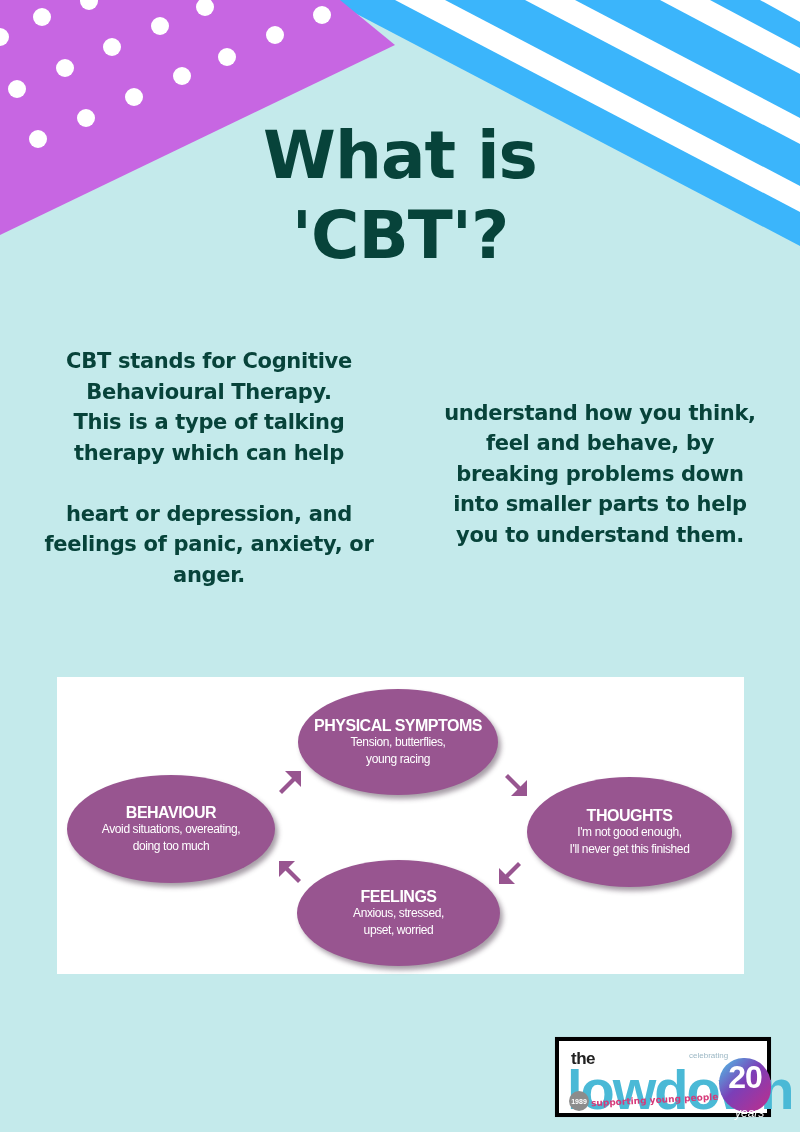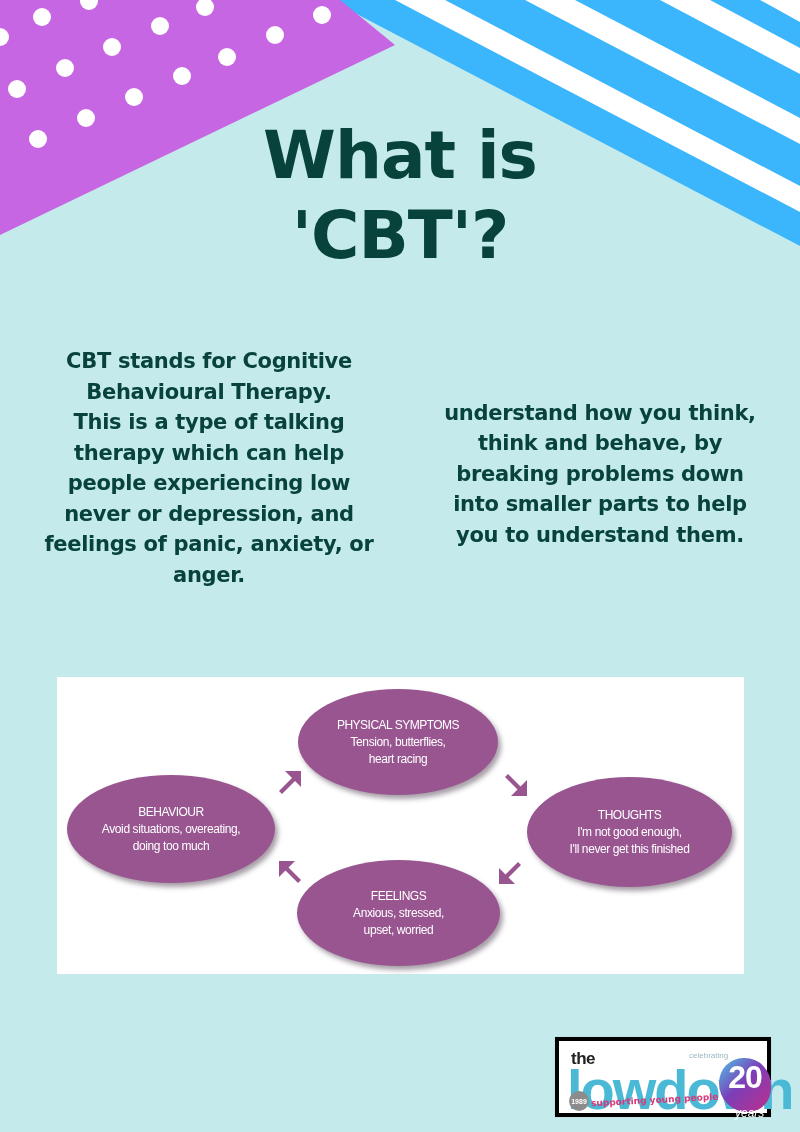--- a/index.html
+++ b/index.html
@@ -47,21 +47,21 @@
       text-align: center;
       font-family: "Liberation Sans", sans-serif;
       font-size: 12px;
       line-height: 17px;
       display: flex;
       flex-direction: column;
       justify-content: center;
       align-items: center;
       letter-spacing: -0.4px;
     }
-    .ellipse .head { font-weight: normal; font-size: 12px; letter-spacing: -0.5px; }
+    .ellipse .head { font-weight: bold; font-size: 16px; letter-spacing: -0.5px; }
     .arrow { position: absolute; width: 30px; height: 30px; }
     .logo {
       position: absolute;
       left: 555px; top: 1037px; width: 216px; height: 80px;
       background: #ffffff;
       border: 4px solid #000000;
       box-shadow: 0 0 1px rgba(0,0,0,0.2);
     }
     .logo .the {
       position: absolute; left: 12px; top: 8px;
@@ -147,40 +147,40 @@
 <h1 class="title">
   <span>What is</span><br>
   <span>'CBT'?</span>
 </h1>
 
 <div class="para left">
   <span>CBT stands for Cognitive</span><br>
   <span>Behavioural Therapy.</span><br>
   <span>This is a type of talking</span><br>
   <span>therapy which can help</span><br>
-  <span>people experiencing low</span><br>
-  <span>never or depression, and</span><br>
+  <br>
+  <span>heart or depression, and</span><br>
   <span>feelings of panic, anxiety, or</span><br>
   <span>anger.</span>
 </div>
 
 <div class="para right">
   <br>
   <span>understand how you think,</span><br>
-  <span>think and behave, by</span><br>
+  <span>feel and behave, by</span><br>
   <span>breaking problems down</span><br>
   <span>into smaller parts to help</span><br>
   <span>you to understand them.</span>
 </div>
 
 <div class="diagram">
   <div class="ellipse" style="left:241px; top:12px; width:200px; height:106px;">
     <span class="head">PHYSICAL SYMPTOMS</span>
     <span>Tension, butterflies,</span>
-    <span>heart racing</span>
+    <span>young racing</span>
   </div>
 
   <div class="ellipse" style="left:470px; top:100px; width:205px; height:110px;">
     <span class="head">THOUGHTS</span>
     <span>I'm not good enough,</span>
     <span>I'll never get this finished</span>
   </div>
 
   <div class="ellipse" style="left:240px; top:183px; width:203px; height:106px;">
     <span class="head">FEELINGS</span>

